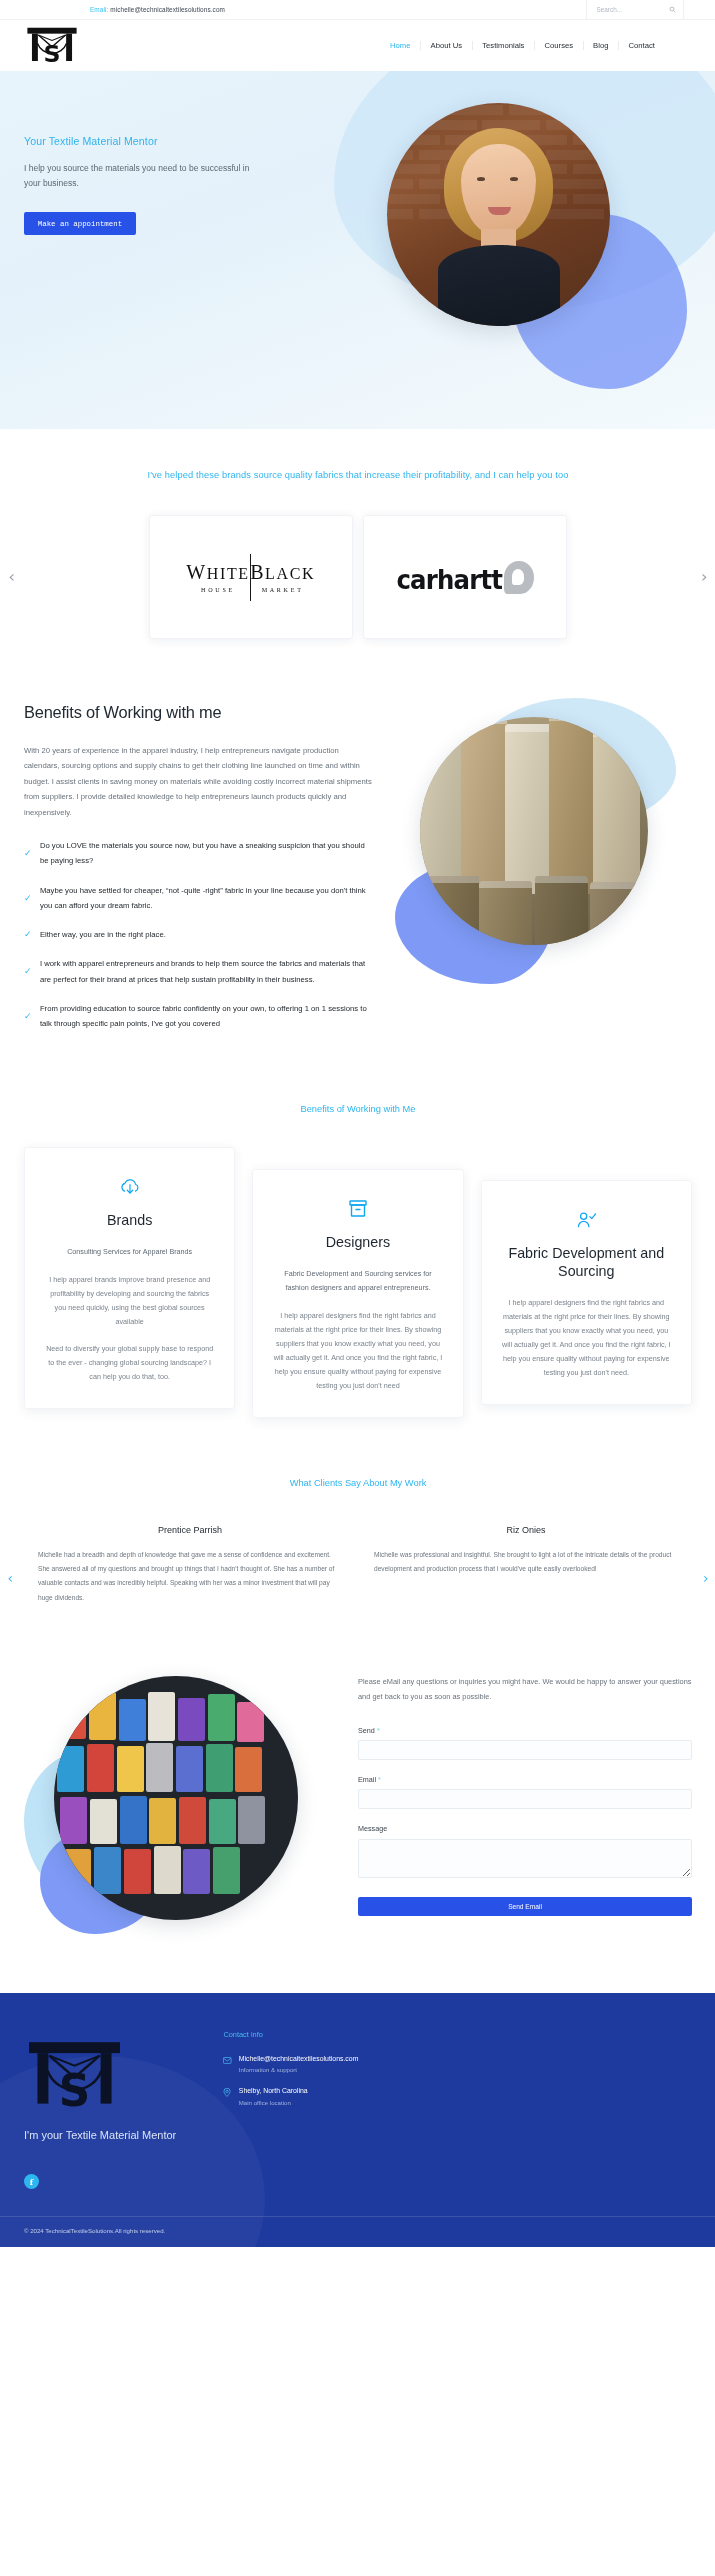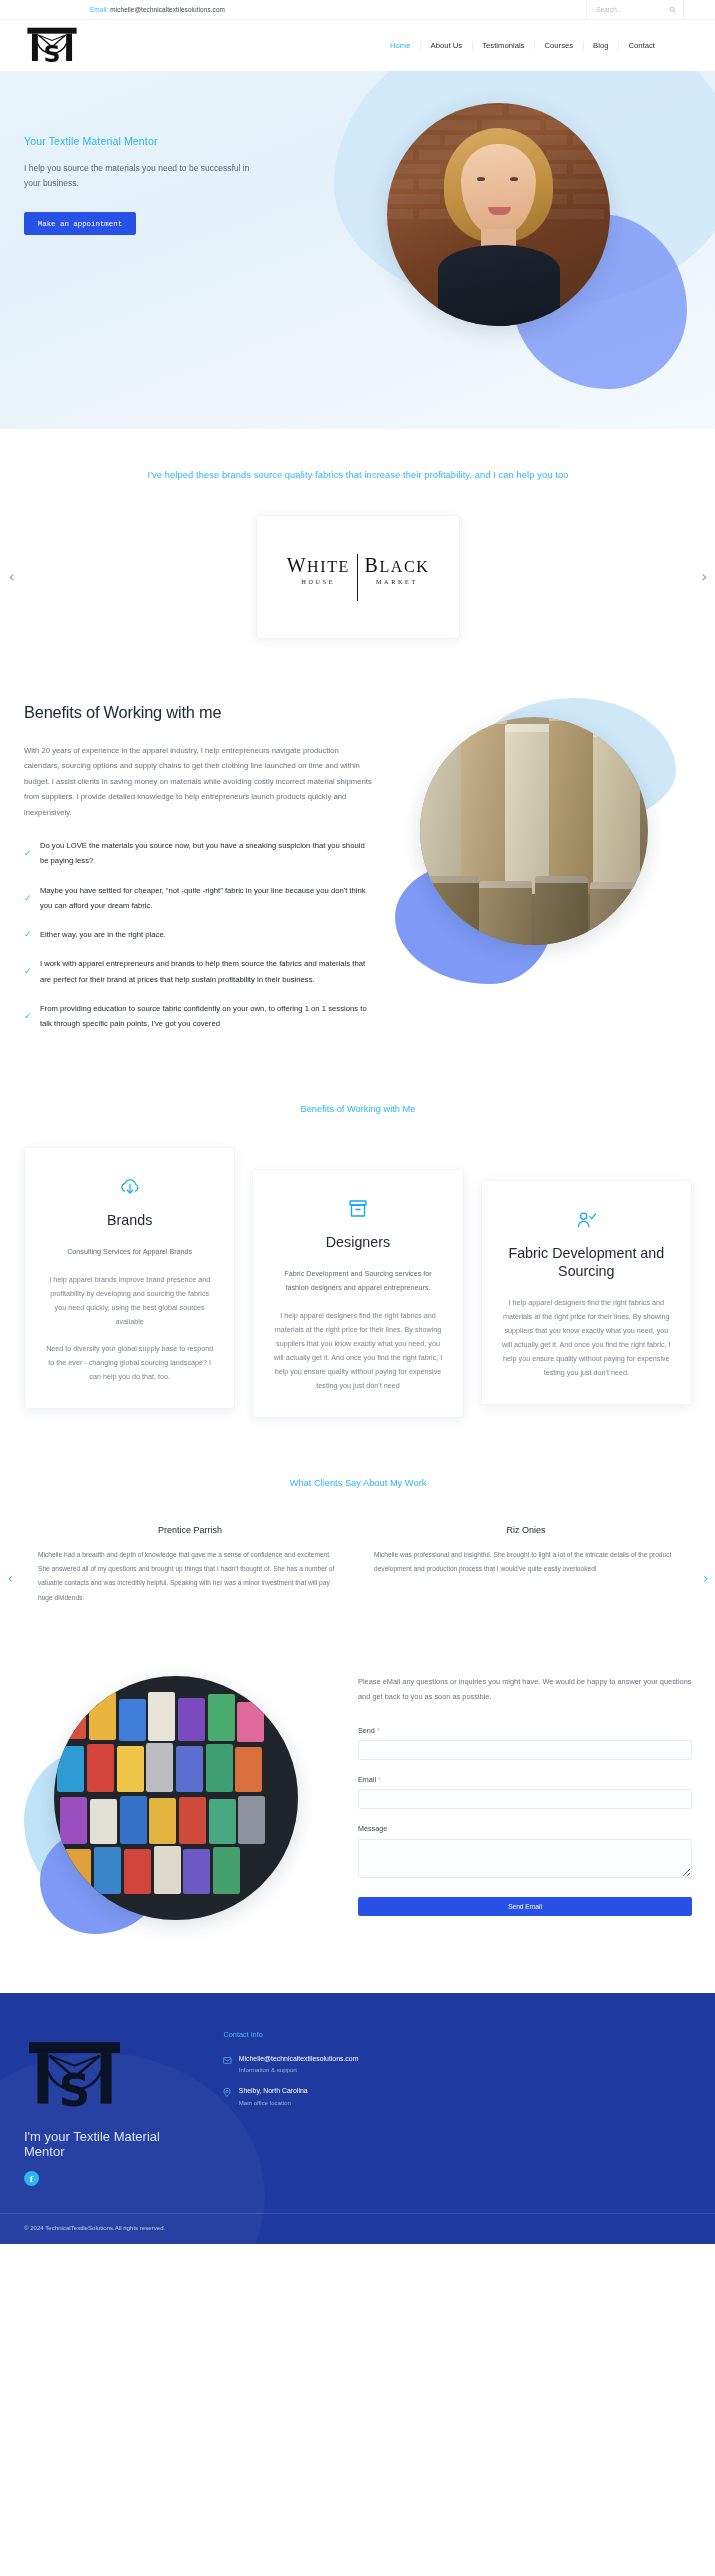--- a/index.html
+++ b/index.html
@@ -124,21 +124,21 @@
     flex: 1; max-width: 204px; height: 124px; background: #fff;
     border: 0.5px solid #f0f2f5; border-radius: 3.2px;
     box-shadow: 0 1.6px 9.5px rgba(20,40,80,.07);
     display: flex; align-items: center; justify-content: center;
   }
   .brand-chicos {
     font-family: "DejaVu Sans", sans-serif; font-weight: 700;
     font-size: 30px; letter-spacing: -1.1px; color: #15181c;
     transform: scaleY(1.35) scaleX(.92);
   }
-  .brand-whbm { display: flex; align-items: flex-start; gap: 7px; }
+  .brand-whbm { display: flex; align-items: center; gap: 0; }
   .whbm-col { text-align: center; font-family: "Liberation Serif", serif; color: #111; }
   .whbm-main { font-size: 16px; letter-spacing: 1.6px; }
   .whbm-main b { font-size: 20px; font-weight: 400; }
   .whbm-sub { font-size: 6.1px; letter-spacing: 2.7px; margin-top: 2.7px; }
   .whbm-div { width: 0.5px; height: 47px; background: #1a1a1a; }
   .brand-carhartt { display: flex; align-items: flex-end; gap: 2.1px; }
   .carhartt-word {
     font-family: "DejaVu Sans", sans-serif; font-weight: 700; font-size: 24.4px;
     letter-spacing: -0.8px; color: #121417; transform: scaleY(1.1);
   }
@@ -257,21 +257,21 @@
   
   .footer { background: #1e3a9e; color: #e8edf8; padding: 37px 0 0; position: relative; overflow: hidden; }
   .footer::before {
     content: ""; position: absolute; left: -64px; bottom: -85px;
     width: 329px; height: 276px; background: rgba(255,255,255,.04);
     border-radius: 50% 50% 45% 55% / 48% 52% 48% 52%;
   }
   .footer-wrap { display: flex; padding: 0 24px; gap: 24.4px; position: relative; z-index: 2; }
   .f-col-brand { width: 175px; }
   .f-logo { width: 101px; height: 90px; margin-bottom: 9.5px; }
-  .f-tagline { font-size: 13px; color: #dbe3f5; margin-bottom: 12px; }
+  .f-tagline { font-size: 11px; color: #dbe3f5; margin-bottom: 33px; }
   .f-social {
     width: 15px; height: 15px; border-radius: 50%; background: #2eb6f0;
     display: flex; align-items: center; justify-content: center;
     color: #fff; font-weight: 700; font-size: 8px; cursor: pointer;
     font-family: "DejaVu Serif", serif;
   }
   .f-col-links { width: 159px; }
   .f-head { color: #49b9ef; font-size: 7.4px; margin-bottom: 16px; }
   .f-link { display: block; color: #e2e8f6; font-size: 6.9px; text-decoration: none; margin-bottom: 9px; }
   .f-link.active { color: #49b9ef; }
@@ -412,20 +412,26 @@
             <div class="whbm-sub">HOUSE</div>
           </div>
           <div class="whbm-div"></div>
           <div class="whbm-col">
             <div class="whbm-main"><b>B</b><span>LACK</span></div>
             <div class="whbm-sub">MARKET</div>
           </div>
         </div>
       </div>
 
+      <div class="brand-card">
+        <div class="brand-carhartt">
+          <span class="carhartt-word">carhartt</span>
+          <span class="carhartt-c"></span>
+        </div>
+      </div>
 
       <span class="carousel-arrow ca-right">›</span>
     </div>
   </div>
 
   <div class="benefits">
     <div class="benefits-wrap">
       <div class="benefits-left">
         <h2 class="benefits-h2">Benefits of Working with me</h2>
         <p class="benefits-p">With 20 years of experience in the apparel industry, I help entrepreneurs navigate production calendars, sourcing options and supply chains to get their clothing line launched on time and within budget. I assist clients in saving money on materials while avoiding costly incorrect material shipments from suppliers. I provide detailed knowledge to help entrepreneurs launch products quickly and inexpensively.</p>

